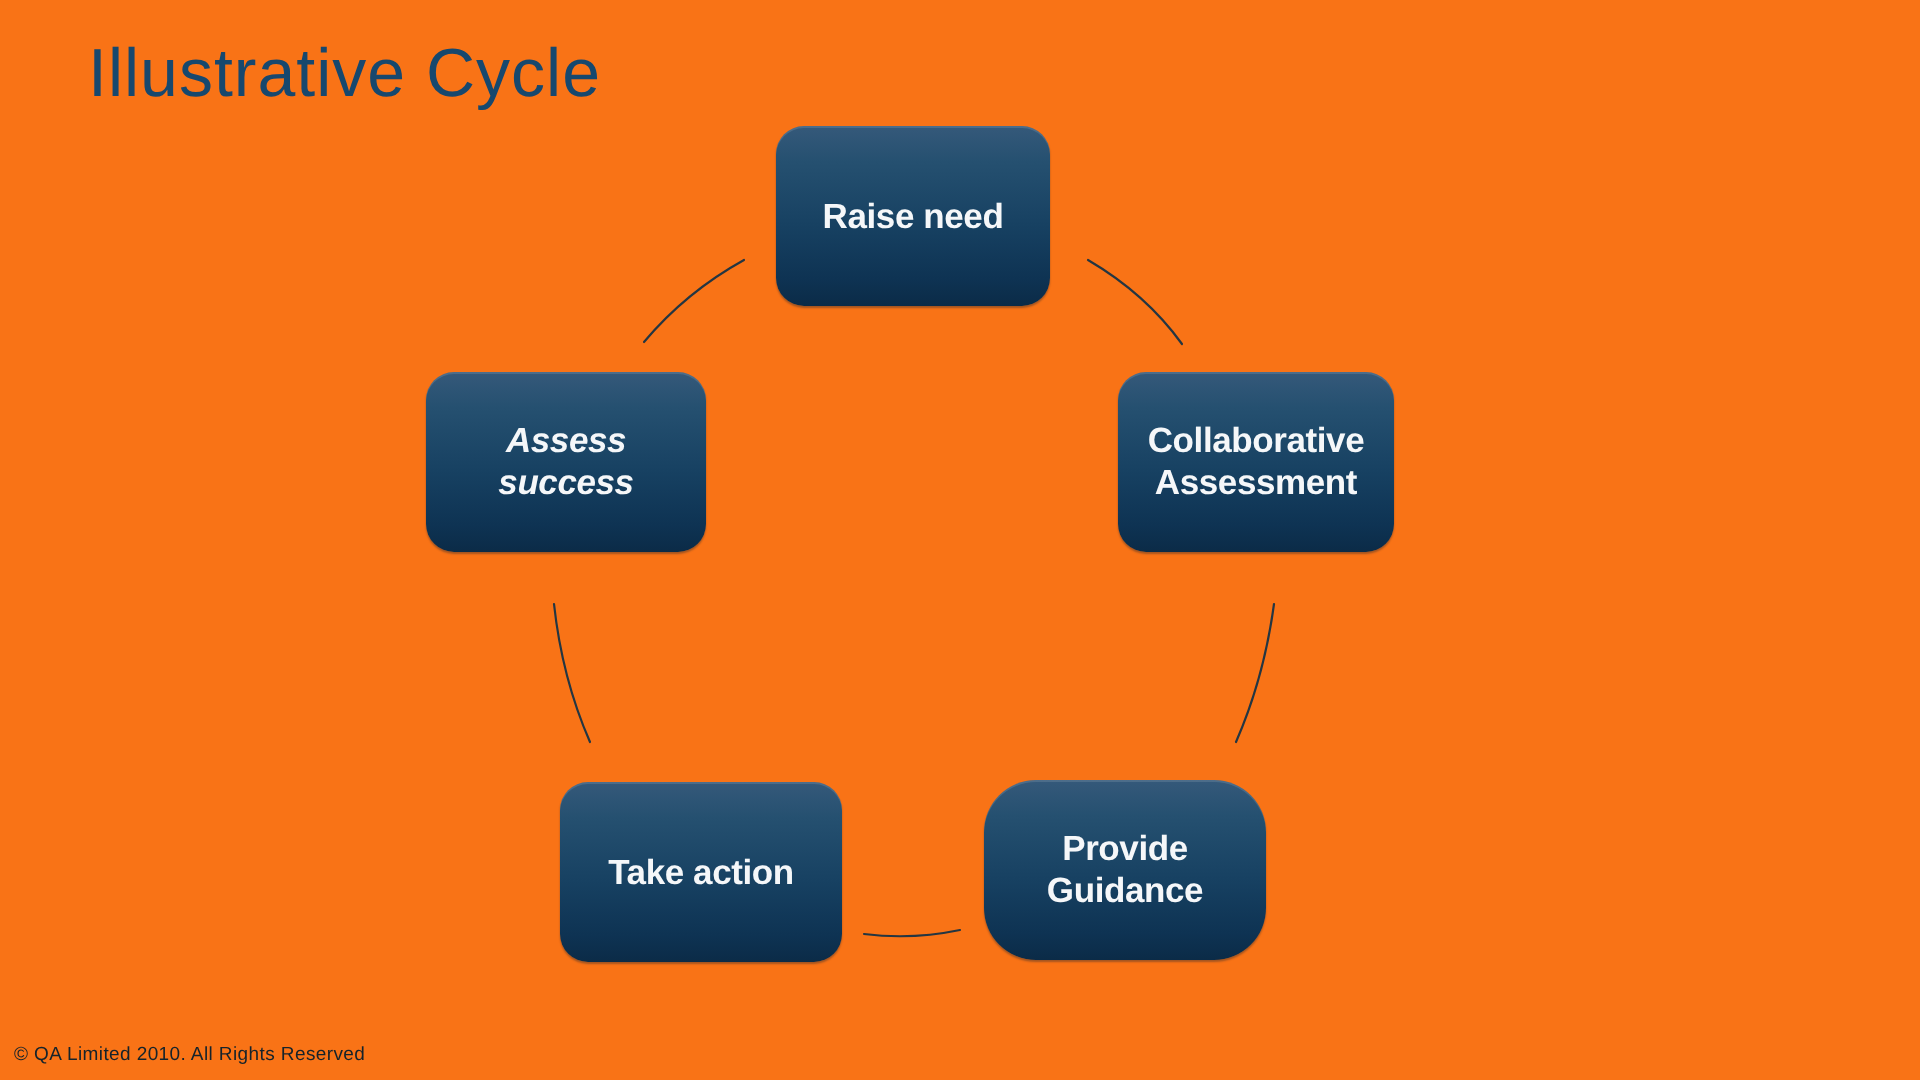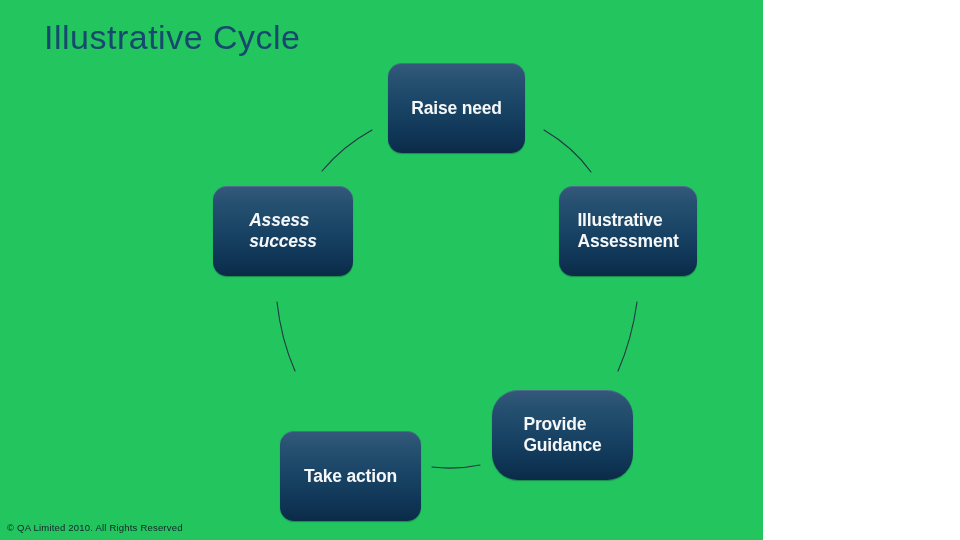--- a/index.html
+++ b/index.html
@@ -3,23 +3,23 @@
 <meta charset="utf-8">
 <style>
   html, body {
     margin: 0;
     padding: 0;
     background: #ffffff;
     font-family: "Liberation Sans", sans-serif;
   }
   .slide {
     position: relative;
-    width: 763px;
+    width: 960px;
     height: 540px;
-    background: #22c55e;
+    background: #f97316;
     overflow: hidden;
   }
   .slide-title {
     position: absolute;
     left: 44px;
     top: 18px;
     margin: 0;
     font-size: 34px;
     font-weight: 300;
     letter-spacing: 0.5px;
@@ -37,30 +37,31 @@
     position: absolute;
     box-sizing: border-box;
     border-radius: 14px;
     background: linear-gradient(180deg, #35597a 0%, #255070 20%, #174162 55%, #0e3353 85%, #0b2b47 100%);
     box-shadow: inset 0 1px 0 rgba(255,255,255,0.12), 0 1px 1px rgba(10,30,50,0.35);
     color: #f5f7f9;
     font-weight: bold;
     font-size: 17.5px;
     letter-spacing: -0.2px;
     line-height: 1.18;
+    text-align: center;
     display: flex;
     align-items: center;
     justify-content: center;
     white-space: pre-line;
     padding: 4px;
   }
   .node-raise-need        { left: 388px; top: 63px;  width: 137px; height: 90px; }
   .node-assess-success    { left: 213px; top: 186px; width: 140px; height: 90px; font-style: italic; }
   .node-collaborative     { left: 559px; top: 186px; width: 138px; height: 90px; }
-  .node-take-action       { left: 280px; top: 391px; width: 141px; height: 90px; margin-top: 40px; }
+  .node-take-action       { left: 280px; top: 391px; width: 141px; height: 90px; }
   .node-provide-guidance  { left: 492px; top: 390px; width: 141px; height: 90px; border-radius: 26px; }
   .slide-footer {
     position: absolute;
     left: 7px;
     top: 522px;
     font-size: 9.5px;
     letter-spacing: 0.2px;
     color: #15232b;
   }
 </style>
@@ -76,21 +77,21 @@
       <path d="M372,130 Q343,146 322,171"></path>
       <path d="M544,130 Q573,147 591,172"></path>
       <path d="M277,302 Q281,339 295,371"></path>
       <path d="M637,302 Q632,339 618,371"></path>
       <path d="M432,467 Q456,470 480,465"></path>
     </g>
   </svg>
 
   <div class="node node-raise-need">Raise need</div>
 
-  <div class="node node-collaborative">Illustrative
+  <div class="node node-collaborative">Collaborative
 Assessment</div>
 
   <div class="node node-provide-guidance">Provide
 Guidance</div>
 
   <div class="node node-take-action">Take action</div>
 
   <div class="node node-assess-success">Assess
 success</div>
 

